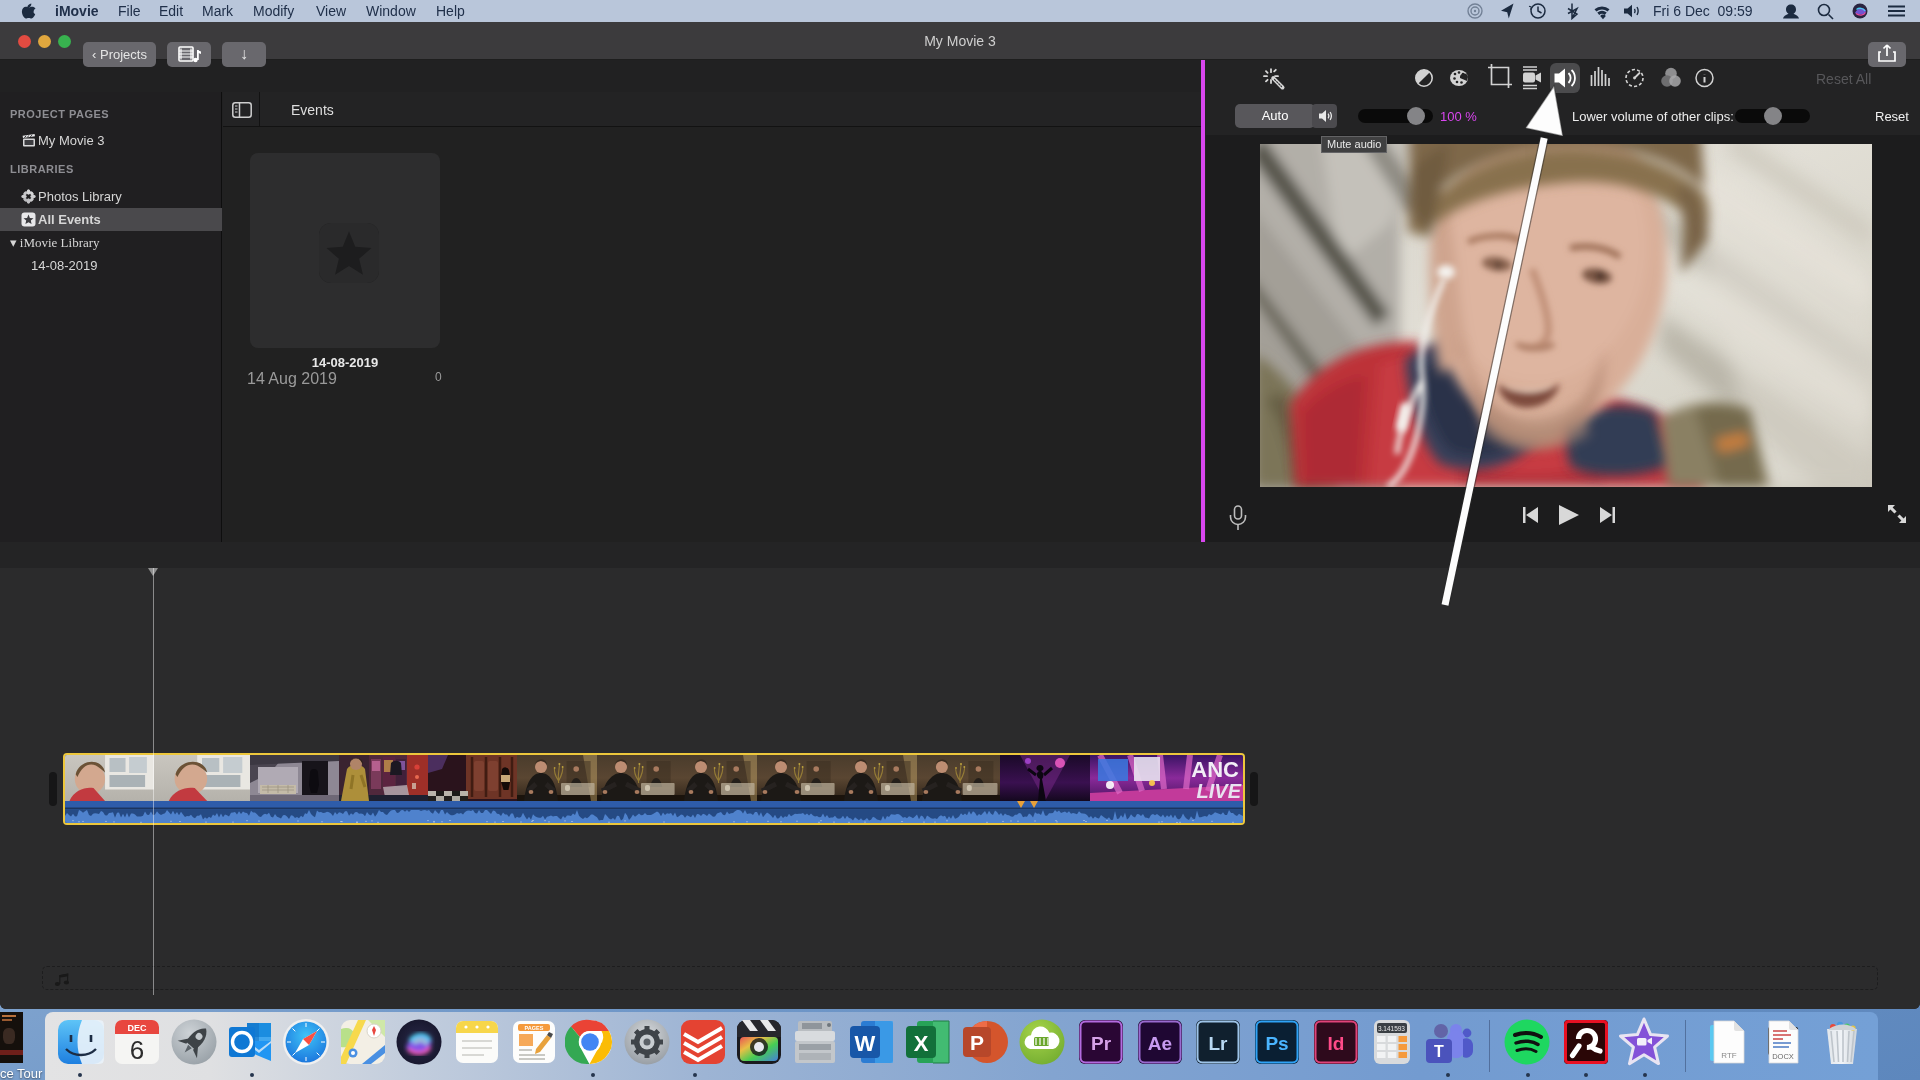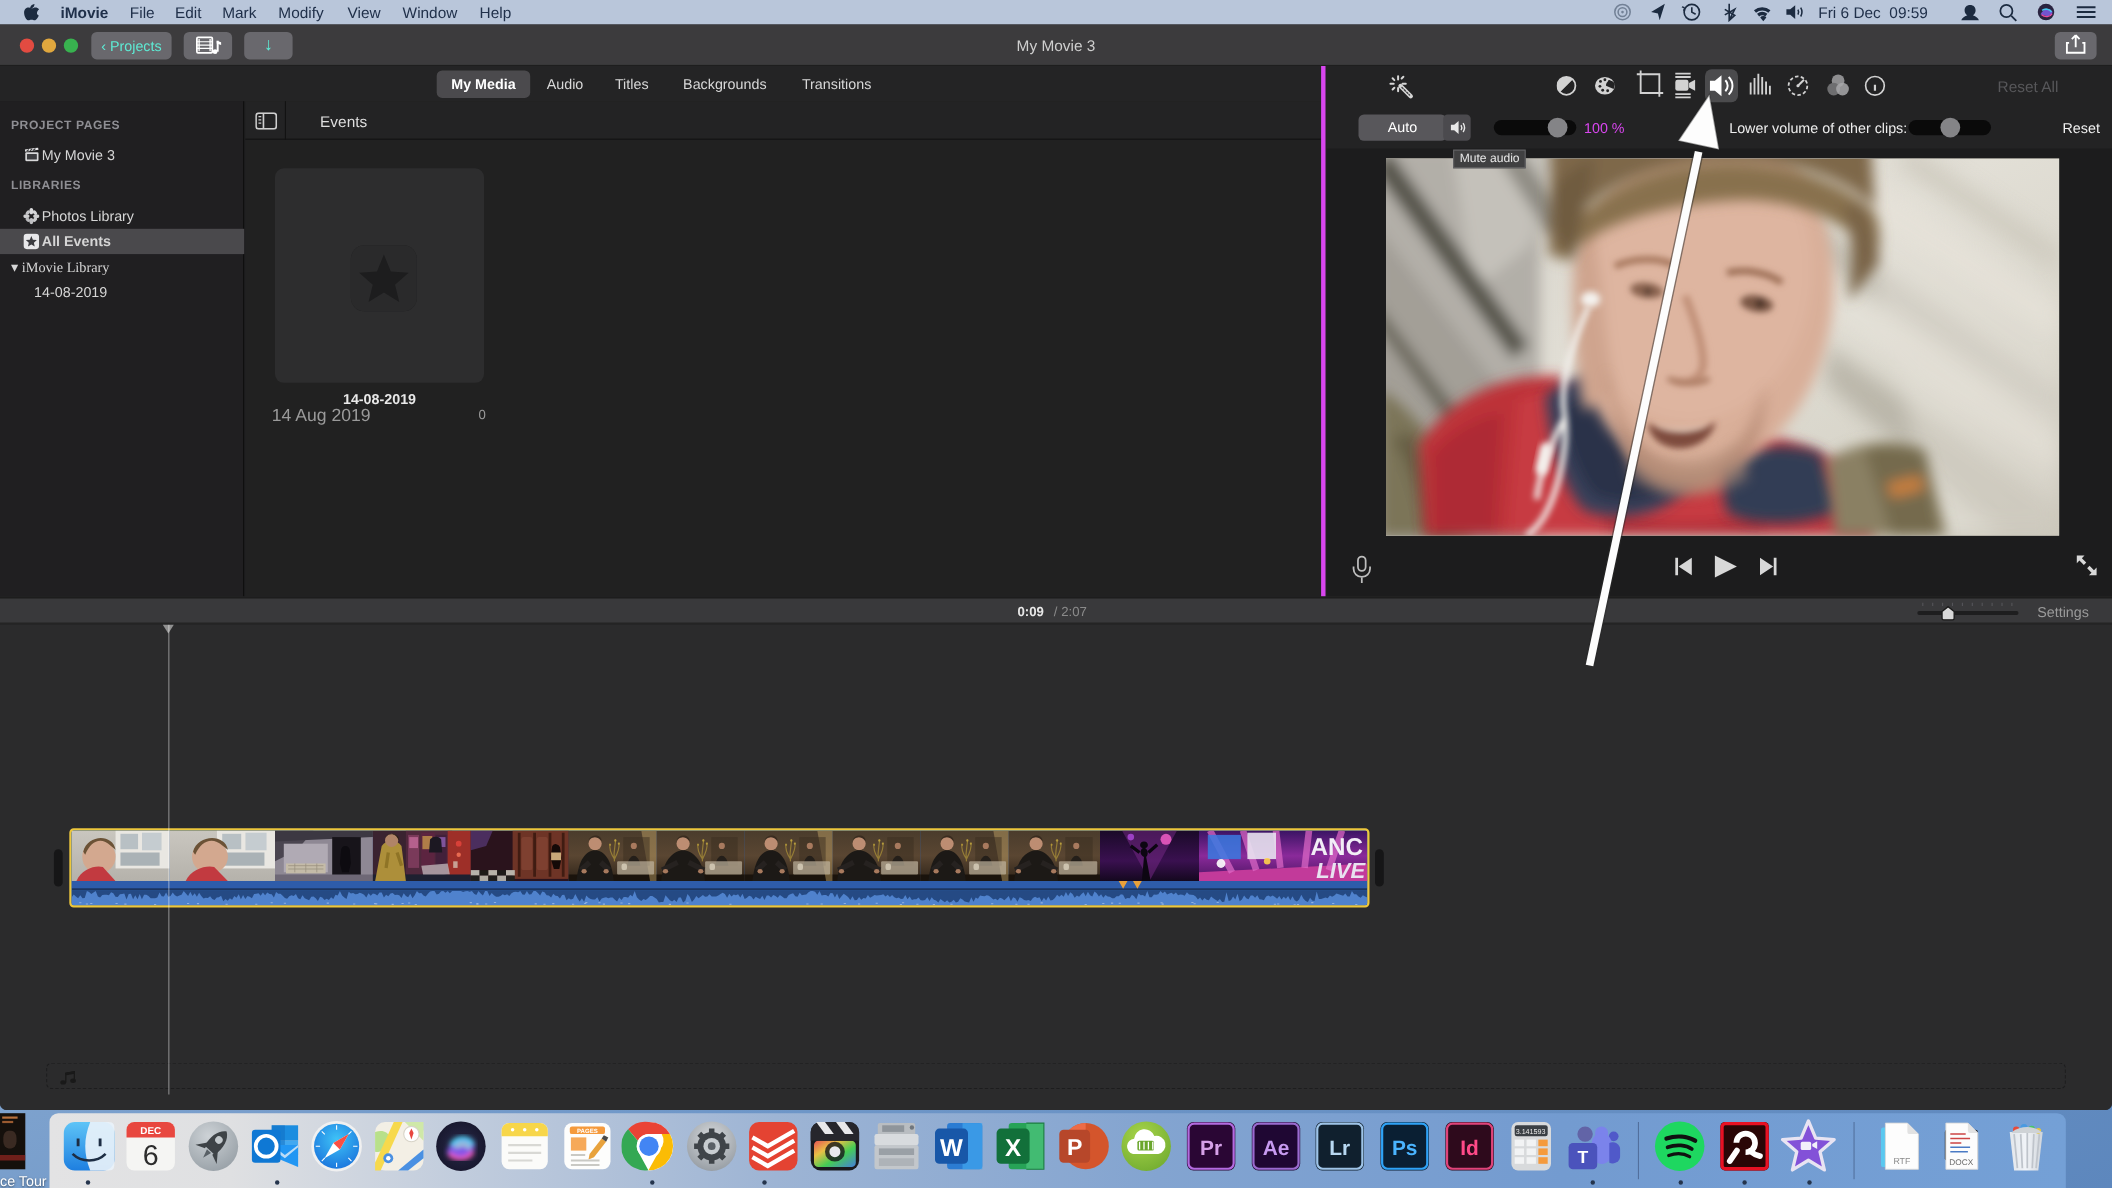--- a/index.html
+++ b/index.html
@@ -8,21 +8,21 @@
 #stage { position:relative; width:1920px; height:1080px; background:linear-gradient(160deg,#b7c5da 0%,#8fafd4 40%,#6f97c8 70%,#5d87bd 100%); }
 
 
 #menubar { position:absolute; left:0; top:0; width:1920px; height:22px; background:#b9c6da; color:#20304a; font-size:14px; }
 #menubar .mi { position:absolute; top:2px; height:18px; line-height:18px; }
 
 
 #win { position:absolute; left:0; top:22px; width:1920px; height:987px; background:#242425; border-radius:0 0 6px 6px; }
 #titlebar { position:absolute; left:0; top:0; width:1920px; height:38px; background:#3c3b3d; border-bottom:1px solid #1e1e1e; }
 .tl { position:absolute; top:13px; width:13px; height:13px; border-radius:50%; }
-.tbtn { position:absolute; top:7px; height:25px; background:#69686d; border-radius:5px; color:#5eead4; }
+.tbtn { position:absolute; top:20px; height:25px; background:#69686d; border-radius:5px; color:#e5e5e5; }
 #wintitle { position:absolute; top:11px; left:0; width:1920px; text-align:center; color:#cfcfcf; font-size:14px; }
 
 
 #mediacol { position:absolute; left:0; top:38px; width:1201px; height:482px; background:#212122; }
 #tabbar { position:absolute; left:0; top:0; width:1201px; height:32px; background:#242425; }
 .tab { position:absolute; top:4px; height:25px; line-height:25px; color:#d8d8d8; font-size:13px; }
 #tab-sel { position:absolute; left:397px; top:4px; width:85px; height:25px; background:#4b4a4d; border-radius:5px; color:#fff; font-size:13px; font-weight:bold; text-align:center; line-height:25px; }
 #sidebar { position:absolute; left:0; top:32px; width:222px; height:450px; background:#201f21; border-right:1px solid #0e0e0e; color:#d6d6d6; font-size:13px; }
 .sideheader { position:absolute; left:10px; color:#8e8e93; font-size:11px; font-weight:bold; letter-spacing:0.5px; }
 .siderow { position:absolute; left:0; width:222px; height:23px; line-height:23px; }
@@ -58,27 +58,20 @@
 .dicon { position:absolute; top:5px; width:50px; height:50px; }
 .dot { position:absolute; top:61px; width:4px; height:4px; border-radius:50%; background:#25354d; }
 #desktoplabel { position:absolute; left:0px; top:1066px; color:#fff; font-size:13px; text-shadow:0 1px 2px rgba(0,0,0,.6); }
 </style>
 </head>
 <body>
 <div id="stage">
 
   <div id="win">
     <div id="mediacol">
-      <div id="tabbar">
-        <div id="tab-sel">My Media</div>
-        <div class="tab" style="left:497px;">Audio</div>
-        <div class="tab" style="left:559px;">Titles</div>
-        <div class="tab" style="left:621px;">Backgrounds</div>
-        <div class="tab" style="left:729px;">Transitions</div>
-      </div>
       <div id="sidebar">
         <div class="sideheader" style="top:16px;">PROJECT PAGES</div>
         <div class="siderow" style="top:37px;"><svg class="abs" style="left:22px;top:5px;" width="14" height="13" viewBox="0 0 14 13">
    <path d="M1 4 L13 2.2 L12.6 0 L0.6 1.8 Z" fill="#e8e8ea"></path>
               <path d="M2.2 3.7 l2 -1.8 M5.2 3.2 l2 -1.8 M8.2 2.8 l2 -1.8" stroke="#3a3a3c" stroke-width="1"></path>
    <rect x="1" y="4.5" width="12" height="8" rx="1" fill="#d8d8da"></rect>
               <rect x="2.5" y="6" width="9" height="5" rx="0.5" fill="#3c3c40"></rect>
    </svg><span style="margin-left:38px;">My Movie 3</span></div>
         <div class="sideheader" style="top:71px;">LIBRARIES</div>
         <div class="siderow" style="top:93px;"><svg class="abs" style="left:21px;top:4px;" width="15" height="15" viewBox="0 0 15 15">
@@ -330,32 +323,20 @@
       </svg>
       <svg class="abs" style="left:681px;top:443px;" width="22" height="22" viewBox="0 0 22 22">
         <g fill="#d8d8d8">
           <path d="M2 2 h7 l-2.4 2.4 4 4 -2.2 2.2 -4 -4 L2 9 Z"></path>
           <path d="M20 20 h-7 l2.4 -2.4 -4 -4 2.2 -2.2 4 4 L20 13 Z"></path>
         </g>
       </svg>
       <div id="tooltip">Mute audio</div>
     </div>
 
-    <div id="tltool">
-      <div class="abs" style="left:925px;top:5px;color:#e8e8e8;font-weight:bold;">0:09</div>
-      <div class="abs" style="left:958px;top:5px;color:#8a8a8a;">/ 2:07</div>
-      <svg class="abs" style="left:1741px;top:2px;" width="100" height="20" viewBox="0 0 100 20">
-        <g stroke="#55555a" stroke-width="1">
-            <path d="M7 2 v3 M16 2 v3 M25 2 v3 M34 2 v3 M43 2 v3 M52 2 v3 M61 2 v3 M70 2 v3 M79 2 v3 M88 2 v3"></path>
-          </g>
-        <rect x="2" y="9.5" width="92" height="3.5" rx="1.75" fill="#1e1e1f"></rect>
-        <path d="M26 5.5 h8 a1.5 1.5 0 0 1 1.5 1.5 v6 l-5.5 4.5 -5.5 -4.5 v-6 a1.5 1.5 0 0 1 1.5 -1.5 z" fill="#d8d8d8" stroke="#1a1a1a" stroke-width="1.2" transform="rotate(180 30 11.5)"></path>
-      </svg>
-      <div class="abs" style="left:1852px;top:5px;color:#9a9a9a;font-size:13px;">Settings</div>
-    </div>
 
     <div id="timeline">
       <div id="phtri"></div>
       <div id="playhead"></div>
       <div class="handle" style="left:49px;"></div>
       <div class="handle" style="left:1250px;"></div>
       <div id="clip"><svg width="1178" height="68" viewBox="0 0 1178 68" preserveAspectRatio="none">
             <defs>
               <linearGradient id="selg" x1="0" y1="0" x2="0" y2="1">
                 <stop offset="0" stop-color="#c9c6bf"></stop>

